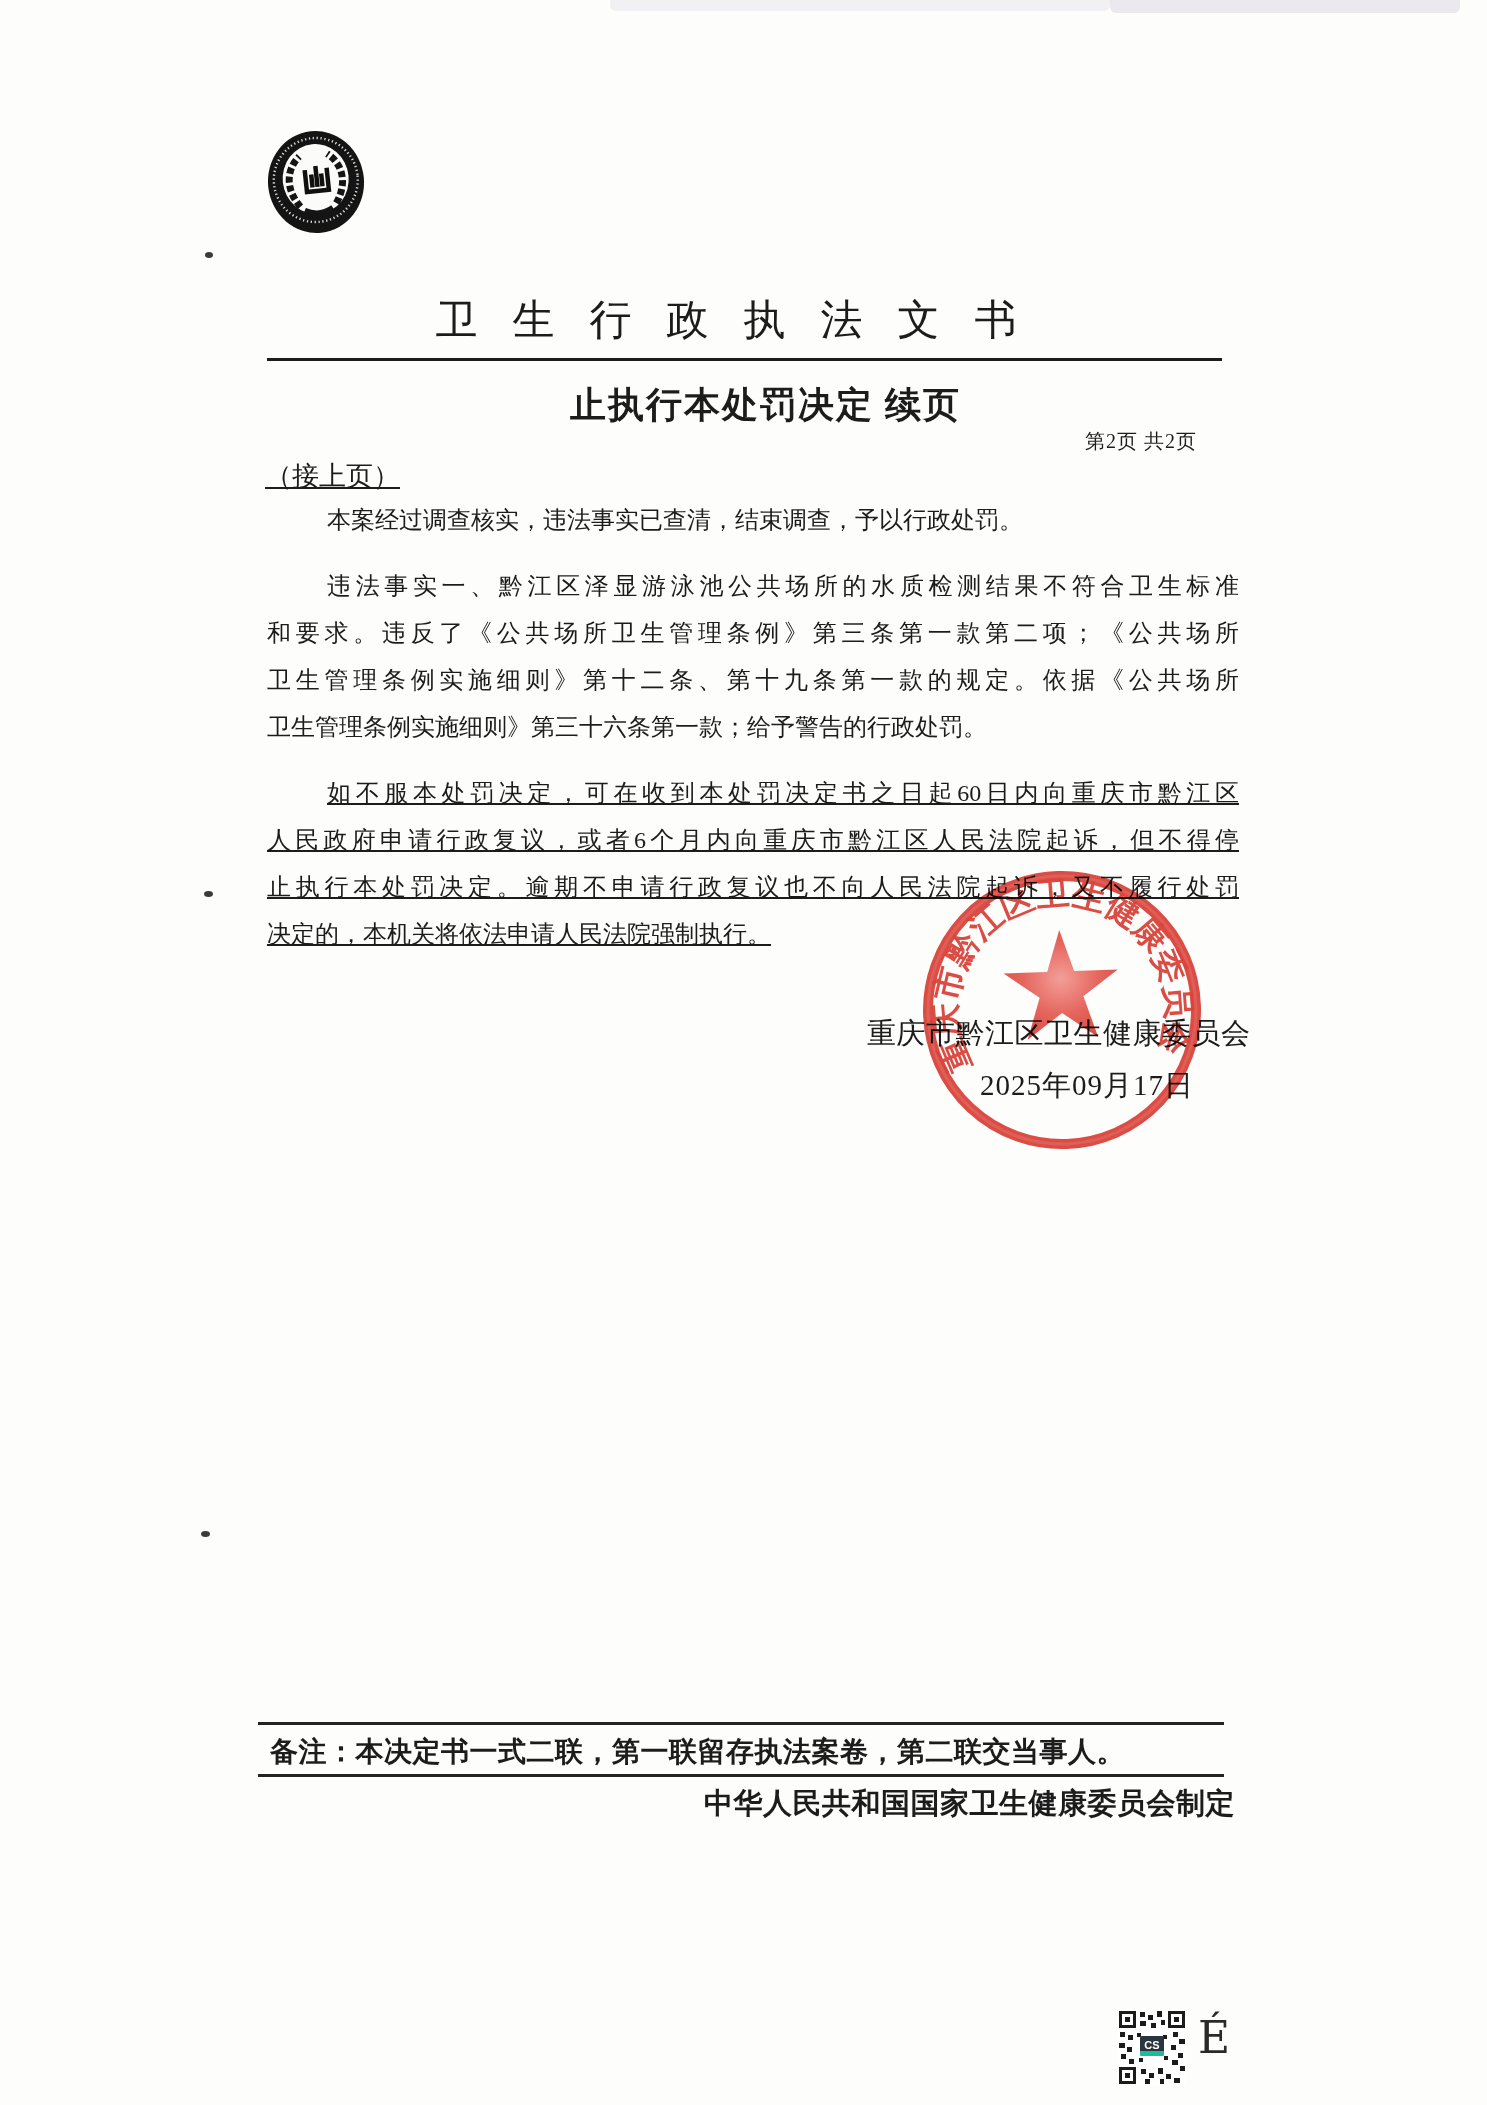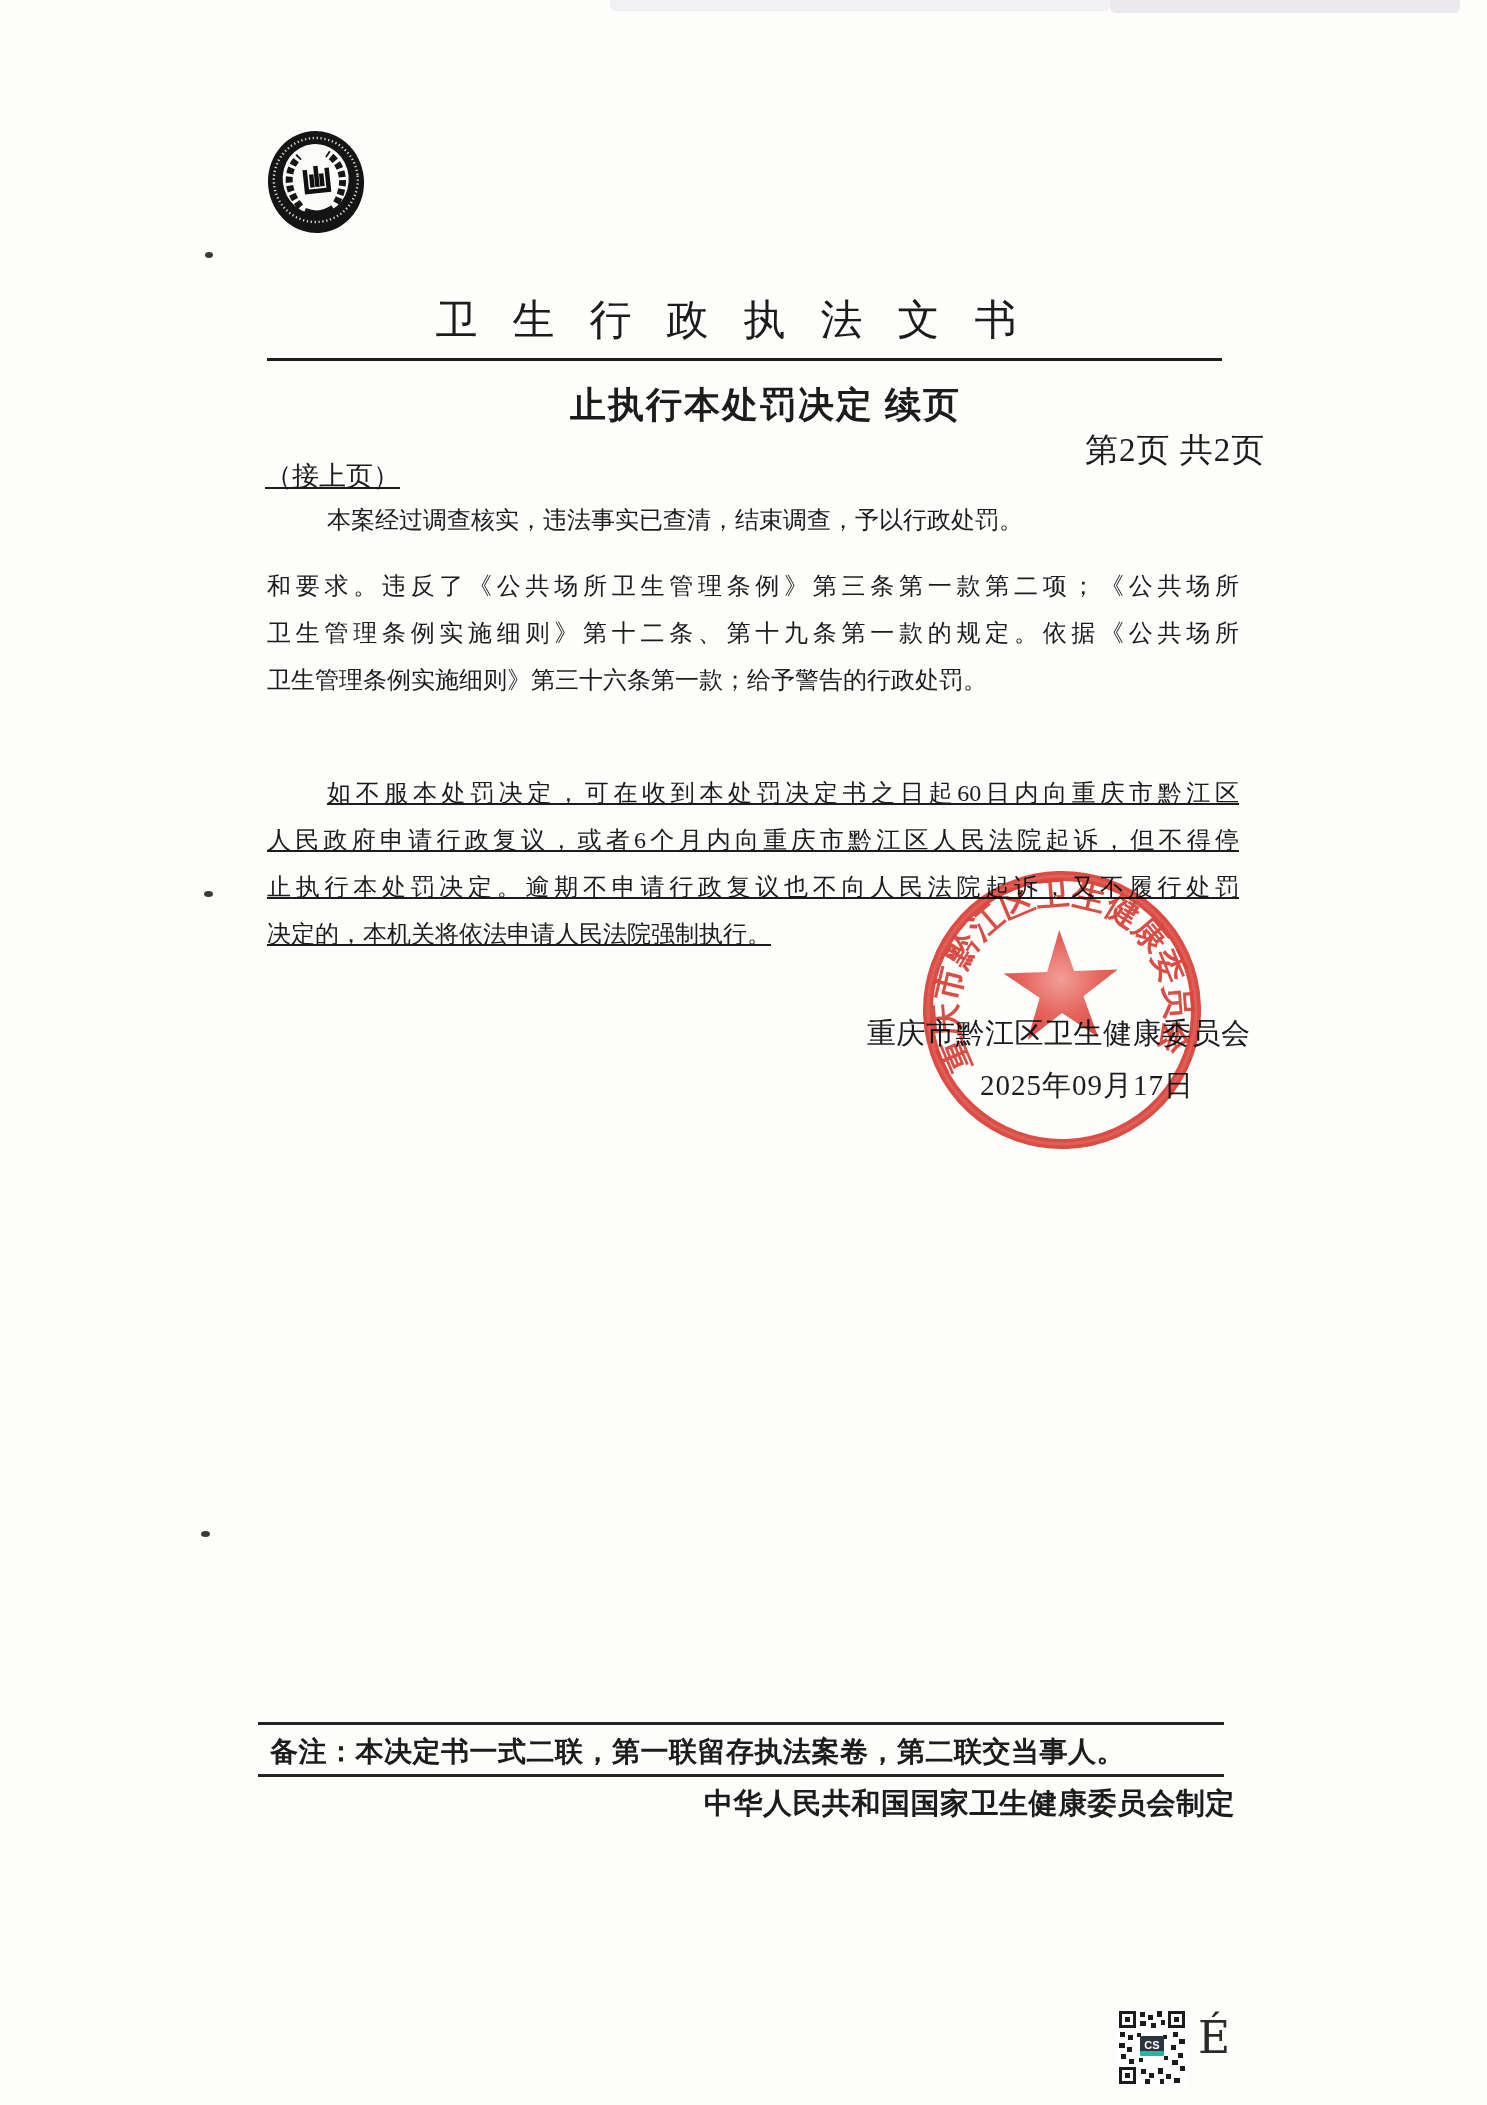--- a/index.html
+++ b/index.html
@@ -30,21 +30,21 @@
     text-align:center;font-size:42px;letter-spacing:35px;
     box-sizing:border-box;font-weight:400;
   }
   .title-rule{position:absolute;left:267px;top:358px;width:955px;height:3px;background:#1d1d1d;}
 
   .doc-subtitle{
     position:absolute;left:0;top:381px;width:100%;
     text-align:center;padding-left:44px;box-sizing:border-box;
     font-size:36px;font-weight:700;letter-spacing:2px;
   }
-  .page-info{position:absolute;left:1085px;top:428px;font-size:33px;letter-spacing:1px;}
+  .page-info{position:absolute;left:1085px;top:428px;font-size:20px;letter-spacing:1px;}
   .cont-note{position:absolute;left:265px;top:458px;font-size:27px;text-decoration:underline;}
 
   .para{position:absolute;left:267px;width:972px;}
   .para .bline{display:block;height:47px;line-height:47px;font-size:24px;
     text-align:justify;text-align-last:justify;white-space:nowrap;}
   .para .bline.lastline{text-align-last:left;}
   .para .bline.firstline{text-indent:60px;}
   #para-1{top:497px;}
   #para-2{top:563px;}
   #para-3{top:770px;text-decoration:underline;}
@@ -93,20 +93,21 @@
   <div class="doc-title">卫生行政执法文书</div>
   <div class="title-rule"></div>
   <div class="doc-subtitle">止执行本处罚决定 续页</div>
   <div class="page-info">第2页 共2页</div>
   <div class="cont-note">（接上页）</div>
 
   <div class="para" id="para-1">
       <div class="bline firstline lastline">本案经过调查核实，违法事实已查清，结束调查，予以行政处罚。</div>
     </div>
   <div class="para" id="para-2">
+      <div class="bline firstline">违法事实一、黔江区泽显游泳池公共场所的水质检测结果不符合卫生标准</div>
       <div class="bline">和要求。违反了《公共场所卫生管理条例》第三条第一款第二项；《公共场所</div>
       <div class="bline">卫生管理条例实施细则》第十二条、第十九条第一款的规定。依据《公共场所</div>
       <div class="bline lastline">卫生管理条例实施细则》第三十六条第一款；给予警告的行政处罚。</div>
     </div>
   <div class="para" id="para-3">
       <div class="bline firstline">如不服本处罚决定，可在收到本处罚决定书之日起60日内向重庆市黔江区</div>
       <div class="bline">人民政府申请行政复议，或者6个月内向重庆市黔江区人民法院起诉，但不得停</div>
       <div class="bline">止执行本处罚决定。逾期不申请行政复议也不向人民法院起诉，又不履行处罚</div>
       <div class="bline lastline">决定的，本机关将依法申请人民法院强制执行。</div>
     </div>

